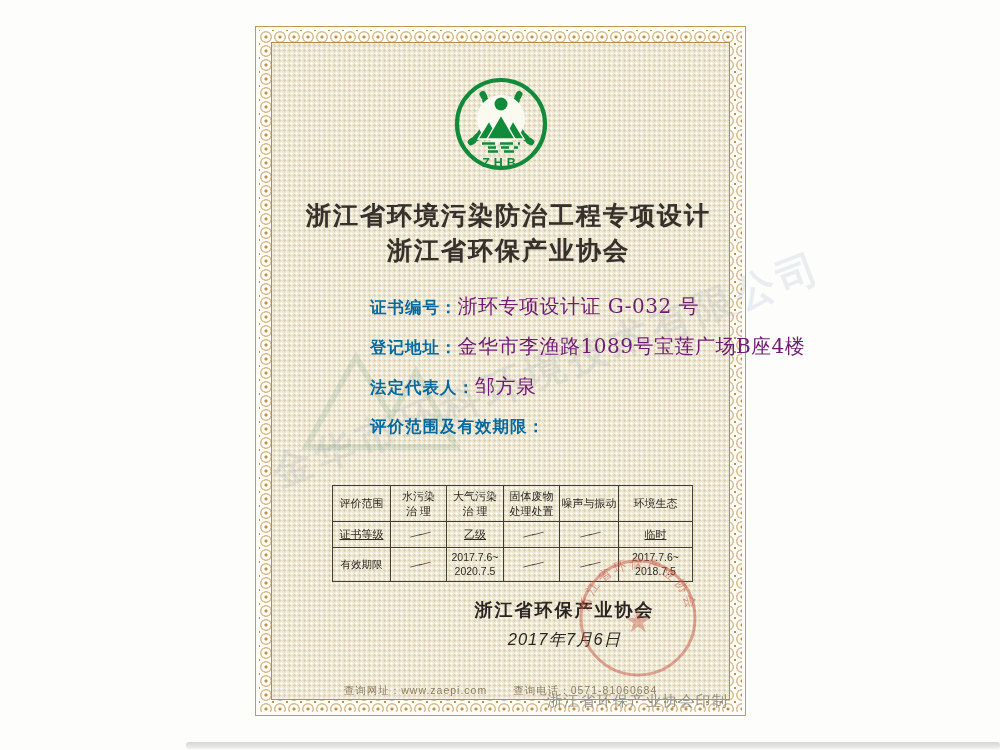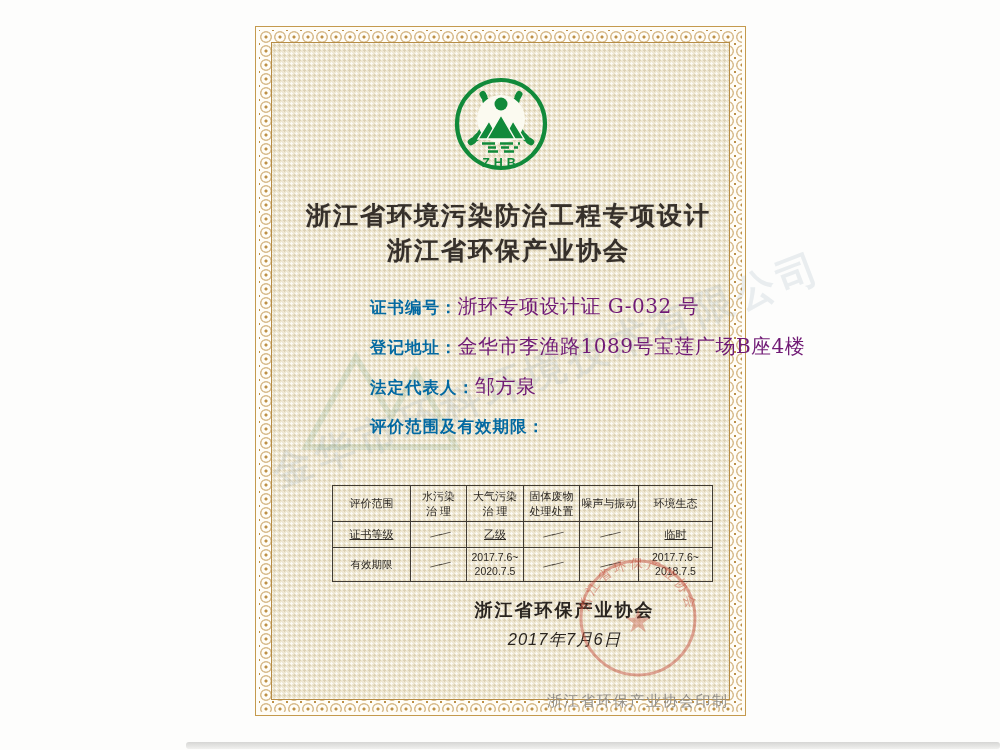--- a/index.html
+++ b/index.html
@@ -157,21 +157,21 @@
         <span class="field-label">法定代表人：</span><span class="field-value">邹方泉</span>
       </div>
       <div class="field-row">
         <span class="field-label">评价范围及有效期限：</span><span class="field-value"></span>
       </div>
     </div>
 
     <table class="scope">
       <tbody>
           <tr>
-        <td style="width:78px">评价范围</td>
+        <td style="width:58px">评价范围</td>
         <td style="width:56px">水污染
 治  理</td>
         <td style="width:57px">大气污染
 治  理</td>
         <td style="width:56px">固体废物
 处理处置</td>
         <td style="width:59px">噪声与振动</td>
         <td style="width:74px">环境生态</td>
       </tr>
       <tr>
@@ -202,17 +202,20 @@
       <circle cx="70" cy="70" r="57" fill="none" stroke="rgba(198,84,66,0.5)" stroke-width="3"></circle>
       <text font-size="13" fill="rgba(198,84,66,0.55)" letter-spacing="3" font-family="Liberation Sans, sans-serif">
         <textPath href="#sealArc" startOffset="50%" text-anchor="middle">浙江省环保产业协会</textPath>
       </text>
       <text x="70" y="84" text-anchor="middle" font-size="32" fill="rgba(198,84,66,0.4)">★</text>
     </svg>
 
     <div class="issuer">浙江省环保产业协会</div>
     <div class="issue-date">2017年7月6日</div>
 
+    <div class="cert-footer">
+      <span>查询网址：</span><span>www.zaepi.com</span><span class="gap"></span><span>查询电话：</span><span>0571-81060684</span>
+    </div>
   </div>
 </div>
 
 <div class="printed-by">浙江省环保产业协会印制</div>
 <div class="bottom-shadow"></div>
 
 </body></html>

